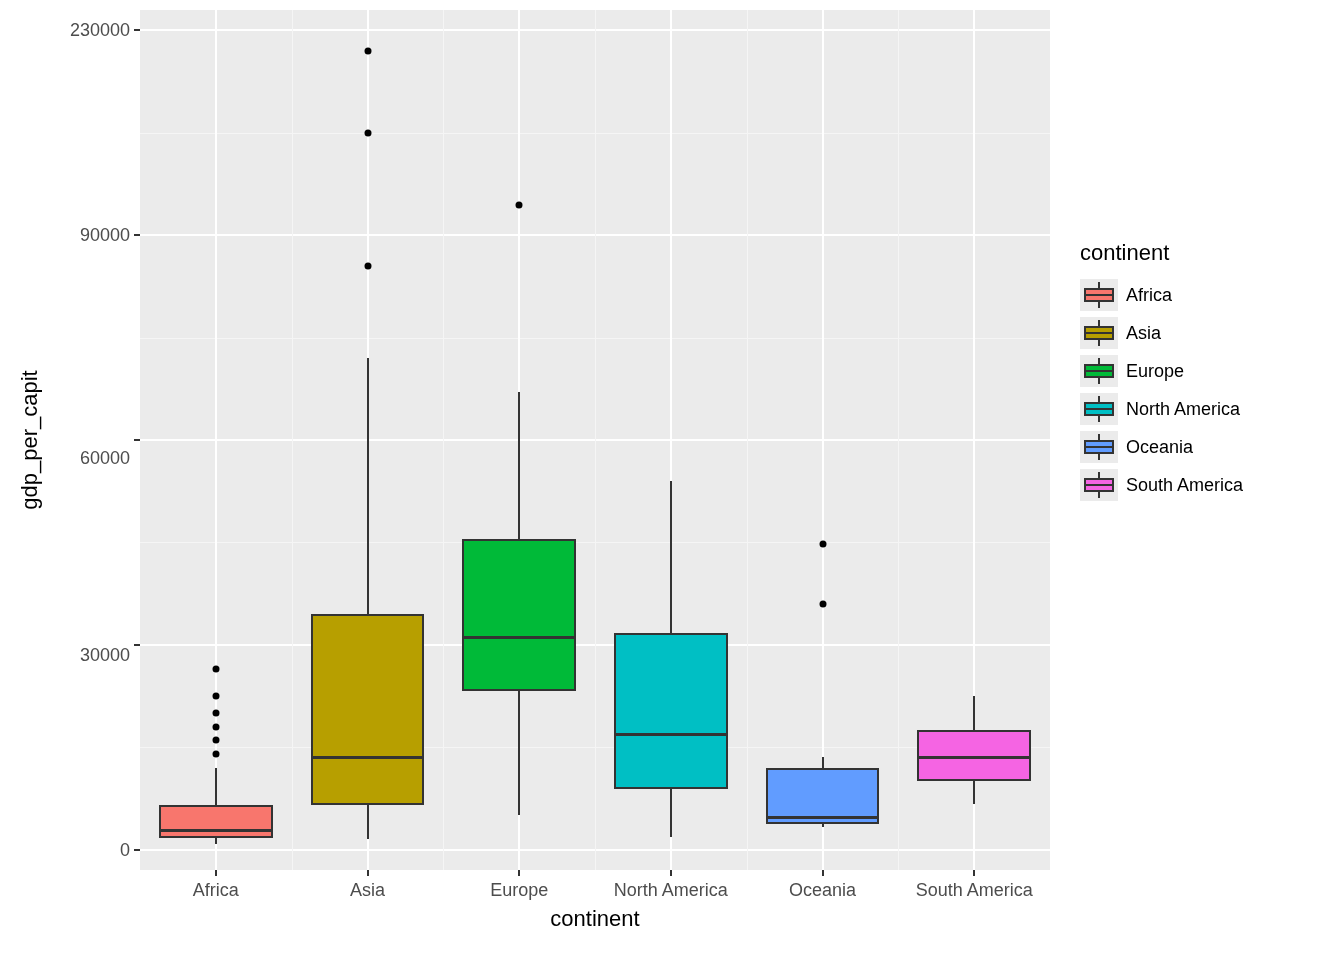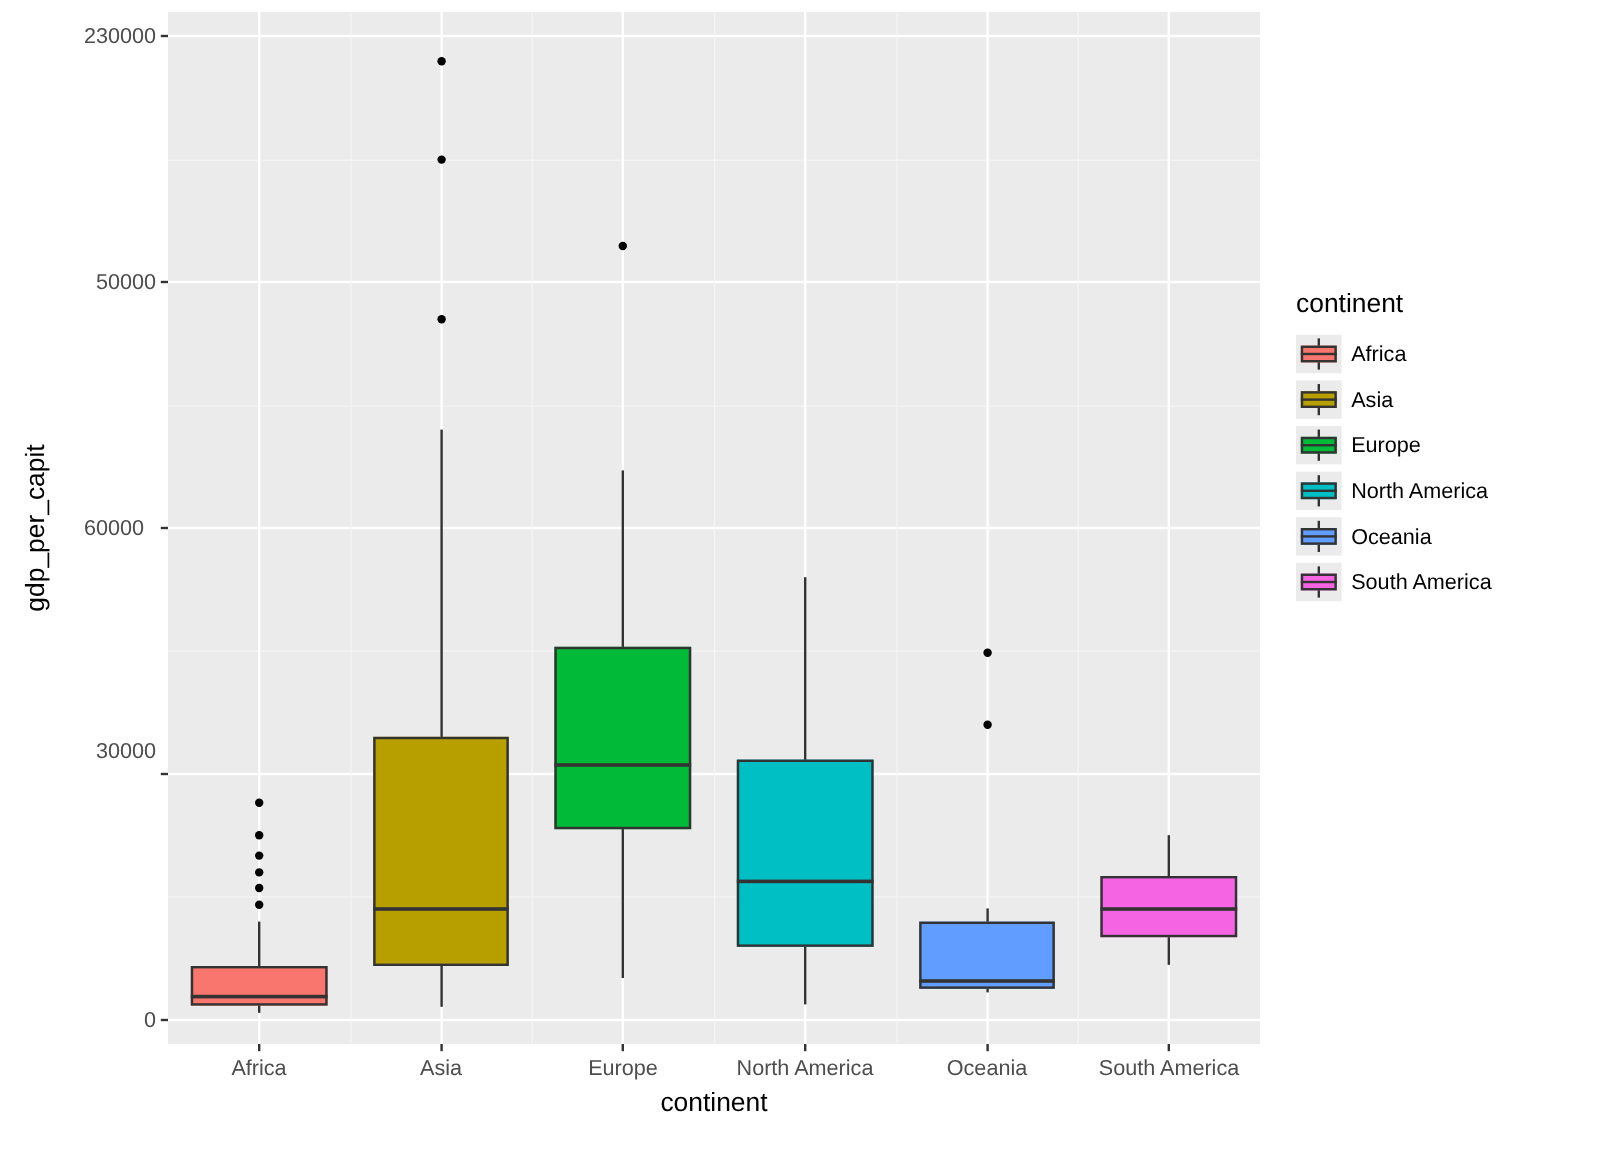--- a/index.html
+++ b/index.html
@@ -189,29 +189,29 @@
       </div>
   </div>
 
 <div class="gridline-major-h" style="left: 140px; top: 848.524px; width: 910px; height: 2px;"></div>
     <div class="gridline-minor-h" style="left: 140px; top: 747.143px; width: 910px; height: 1px;"></div>
     <div class="axis-tick" style="left: 134px; top: 848.524px; width: 6px; height: 2px;"></div>
     <div class="axis-text-y" style="left: 60px; top: 849.524px; width: 70px;">0</div>
     <div class="gridline-major-h" style="left: 140px; top: 643.762px; width: 910px; height: 2px;"></div>
     <div class="gridline-minor-h" style="left: 140px; top: 542.381px; width: 910px; height: 1px;"></div>
     <div class="axis-tick" style="left: 134px; top: 643.762px; width: 6px; height: 2px;"></div>
-    <div class="axis-text-y" style="left: 60px; top: 626px; width: 70px;">30000</div>
+    <div class="axis-text-y" style="left: 60px; top: 655px; width: 70px;">30000</div>
     <div class="gridline-major-h" style="left: 140px; top: 439px; width: 910px; height: 2px;"></div>
     <div class="gridline-minor-h" style="left: 140px; top: 337.619px; width: 910px; height: 1px;"></div>
     <div class="axis-tick" style="left: 134px; top: 439px; width: 6px; height: 2px;"></div>
-    <div class="axis-text-y" style="left: 60px; top: 440px; width: 70px; text-align: center;">60000</div>
+    <div class="axis-text-y" style="left: 60px; top: 458px; width: 70px;">60000</div>
     <div class="gridline-major-h" style="left: 140px; top: 234.238px; width: 910px; height: 2px;"></div>
     <div class="gridline-minor-h" style="left: 140px; top: 132.857px; width: 910px; height: 1px;"></div>
     <div class="axis-tick" style="left: 134px; top: 234.238px; width: 6px; height: 2px;"></div>
-    <div class="axis-text-y" style="left: 60px; top: 235.238px; width: 70px;">50000</div>
+    <div class="axis-text-y" style="left: 60px; top: 235.238px; width: 70px;">90000</div>
     <div class="gridline-major-h" style="left: 140px; top: 29.4762px; width: 910px; height: 2px;"></div>
     <div class="axis-tick" style="left: 134px; top: 29.4762px; width: 6px; height: 2px;"></div>
     <div class="axis-text-y" style="left: 60px; top: 30.4762px; width: 70px;">230000</div>
     <div class="gridline-major-v" style="top: 10px; left: 214.833px; height: 860px; width: 2px;"></div>
     <div class="gridline-minor-v" style="top: 10px; left: 291.667px; height: 860px; width: 1px;"></div>
     <div class="axis-tick" style="left: 214.833px; top: 870px; width: 2px; height: 6px;"></div>
     <div class="axis-text-x" style="left: 215.833px; top: 880px;">Africa</div>
     <div class="gridline-major-v" style="top: 10px; left: 366.5px; height: 860px; width: 2px;"></div>
     <div class="gridline-minor-v" style="top: 10px; left: 443.333px; height: 860px; width: 1px;"></div>
     <div class="axis-tick" style="left: 366.5px; top: 870px; width: 2px; height: 6px;"></div>

